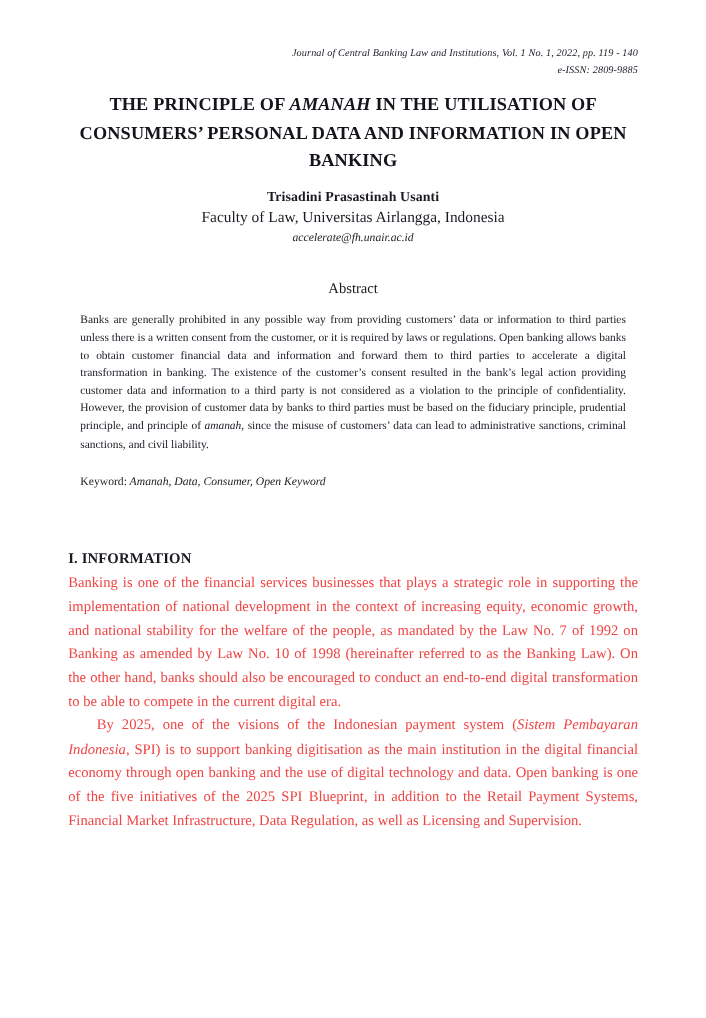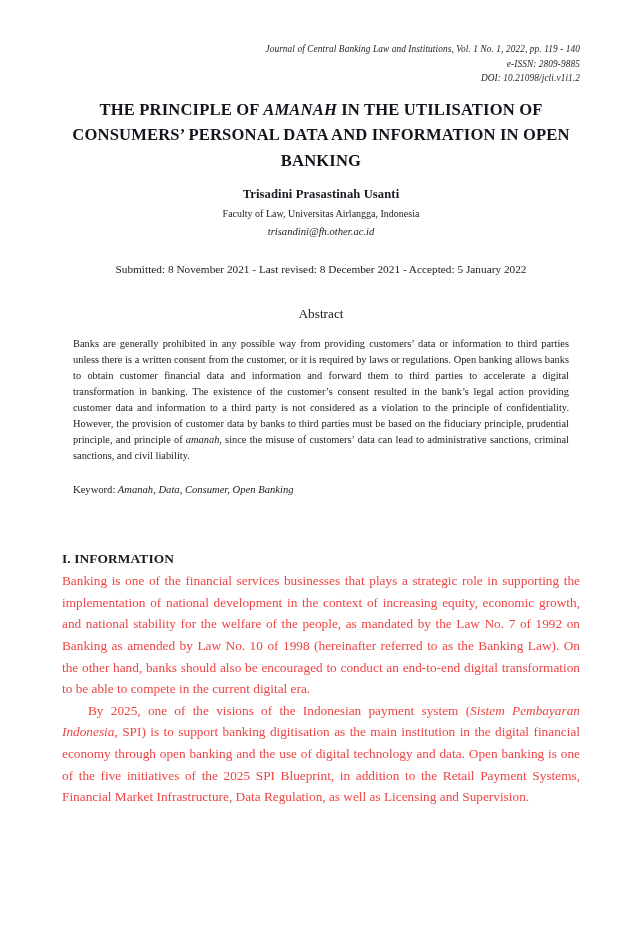--- a/index.html
+++ b/index.html
@@ -48,21 +48,21 @@
 
   
   .author-block { text-align: center; }
   .author-name {
     font-weight: bold;
     font-size: 12.6px;
     line-height: 18px;
     letter-spacing: 0.1px;
   }
   .affiliation {
-    font-size: 10px;
+    font-size: 14px;
     line-height: 18px;
     margin-top: 2px;
   }
   .email {
     font-style: italic;
     font-size: 10.6px;
     line-height: 16px;
     margin-top: 1px;
   }
 
@@ -122,38 +122,36 @@
   .body-par .it { font-style: italic; }
 </style>
 </head>
 <body>
 
 <div class="page">
 
   <div class="journal-header">
     <div>Journal of Central Banking Law and Institutions, Vol. 1 No. 1, 2022, pp. 119 - 140</div>
     <div>e-ISSN: 2809-9885</div>
-    <div>DOI: 10.21098/jcli.v1i1.2</div>
   </div>
 
   <h1 class="title"><span>THE PRINCIPLE OF </span><span class="it">AMANAH</span><span> IN THE UTILISATION OF CONSUMERS’ PERSONAL DATA AND INFORMATION IN OPEN BANKING</span></h1>
 
   <div class="author-block">
     <div class="author-name">Trisadini Prasastinah Usanti</div>
     <div class="affiliation">Faculty of Law, Universitas Airlangga, Indonesia</div>
-    <div class="email">trisandini@fh.other.ac.id</div>
+    <div class="email">accelerate@fh.unair.ac.id</div>
   </div>
 
-  <div class="dates">Submitted: 8 November 2021 - Last revised: 8 December 2021 - Accepted: 5 January 2022</div>
 
   <div class="abstract-heading">Abstract</div>
 
   <div class="abstract-body"><span>Banks are generally prohibited in any possible way from providing customers’ data or information to third parties unless there is a written consent from the customer, or it is required by laws or regulations. Open banking allows banks to obtain customer financial data and information and forward them to third parties to accelerate a digital transformation in banking. The existence of the customer’s consent resulted in the bank’s legal action providing customer data and information to a third party is not considered as a violation to the principle of confidentiality. However, the provision of customer data by banks to third parties must be based on the fiduciary principle, prudential principle, and principle of </span><span class="it">amanah,</span><span> since the misuse of customers’ data can lead to administrative sanctions, criminal sanctions, and civil liability.</span></div>
 
-  <div class="keyword"><span class="kw-label">Keyword:</span><span class="kw-value"> Amanah, Data, Consumer, Open Banking</span></div>
+  <div class="keyword"><span class="kw-label">Keyword:</span><span class="kw-value"> Amanah, Data, Consumer, Open Keyword</span></div>
 
   <div class="section-heading">I. INFORMATION</div>
 
   <p class="body-par first">Banking is one of the financial services businesses that plays a strategic role in supporting the implementation of national development in the context of increasing equity, economic growth, and national stability for the welfare of the people, as mandated by the Law No. 7 of 1992 on Banking as amended by Law No. 10 of 1998 (hereinafter referred to as the Banking Law). On the other hand, banks should also be encouraged to conduct an end-to-end digital transformation to be able to compete in the current digital era.</p>
 
   <p class="body-par indent"><span>By 2025, one of the visions of the Indonesian payment system (</span><span class="it">Sistem Pembayaran Indonesia</span><span>, SPI) is to support banking digitisation as the main institution in the digital financial economy through open banking and the use of digital technology and data. Open banking is one of the five initiatives of the 2025 SPI Blueprint, in addition to the Retail Payment Systems, Financial Market Infrastructure, Data Regulation, as well as Licensing and Supervision.</span></p>
 
 </div>
 
 </body></html>

